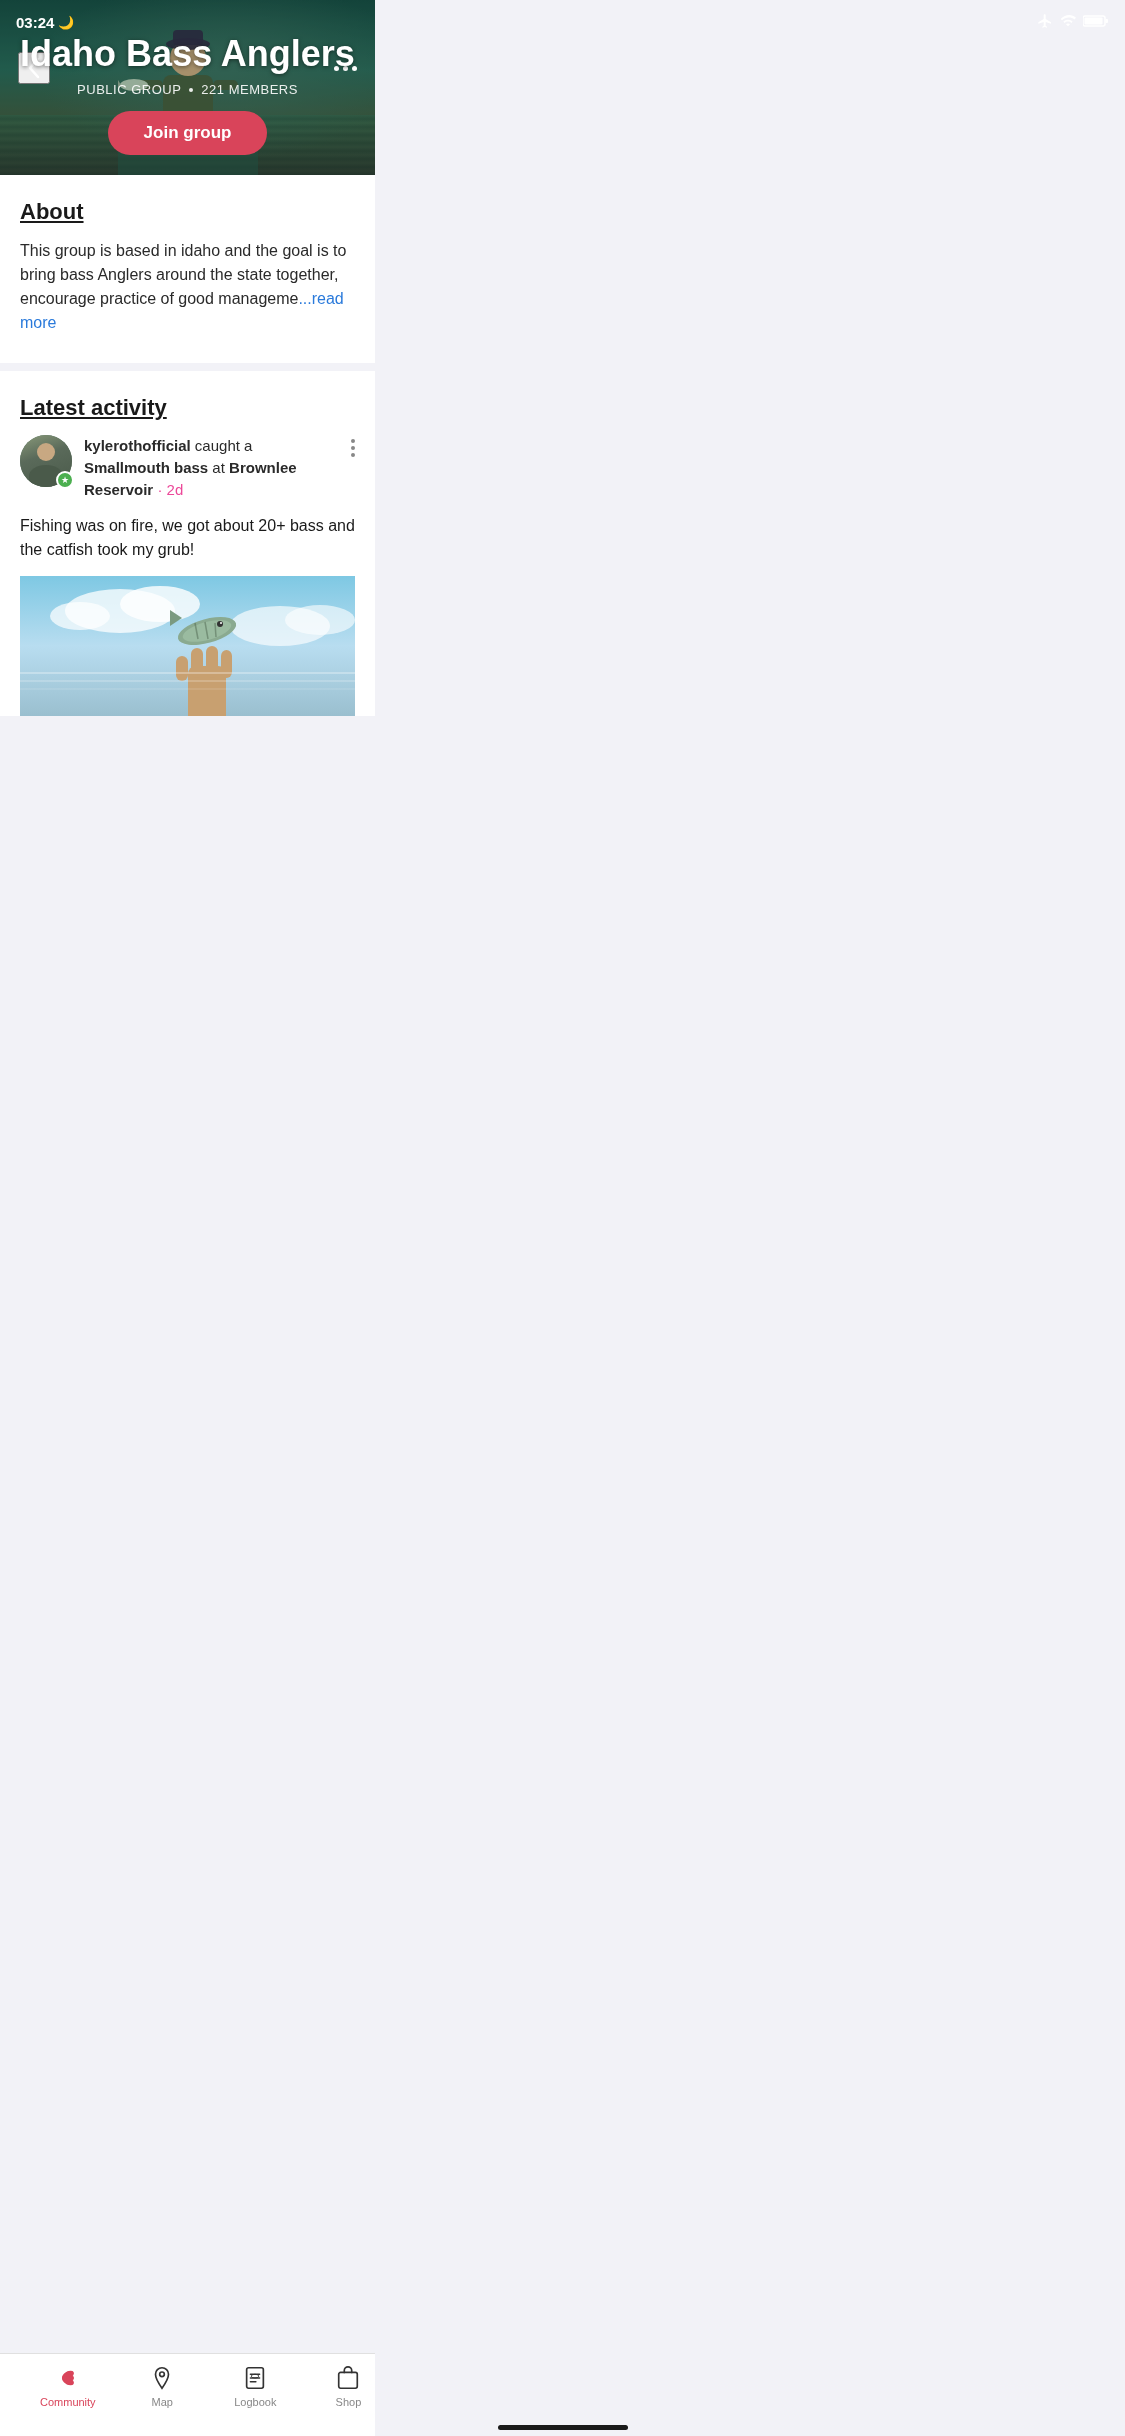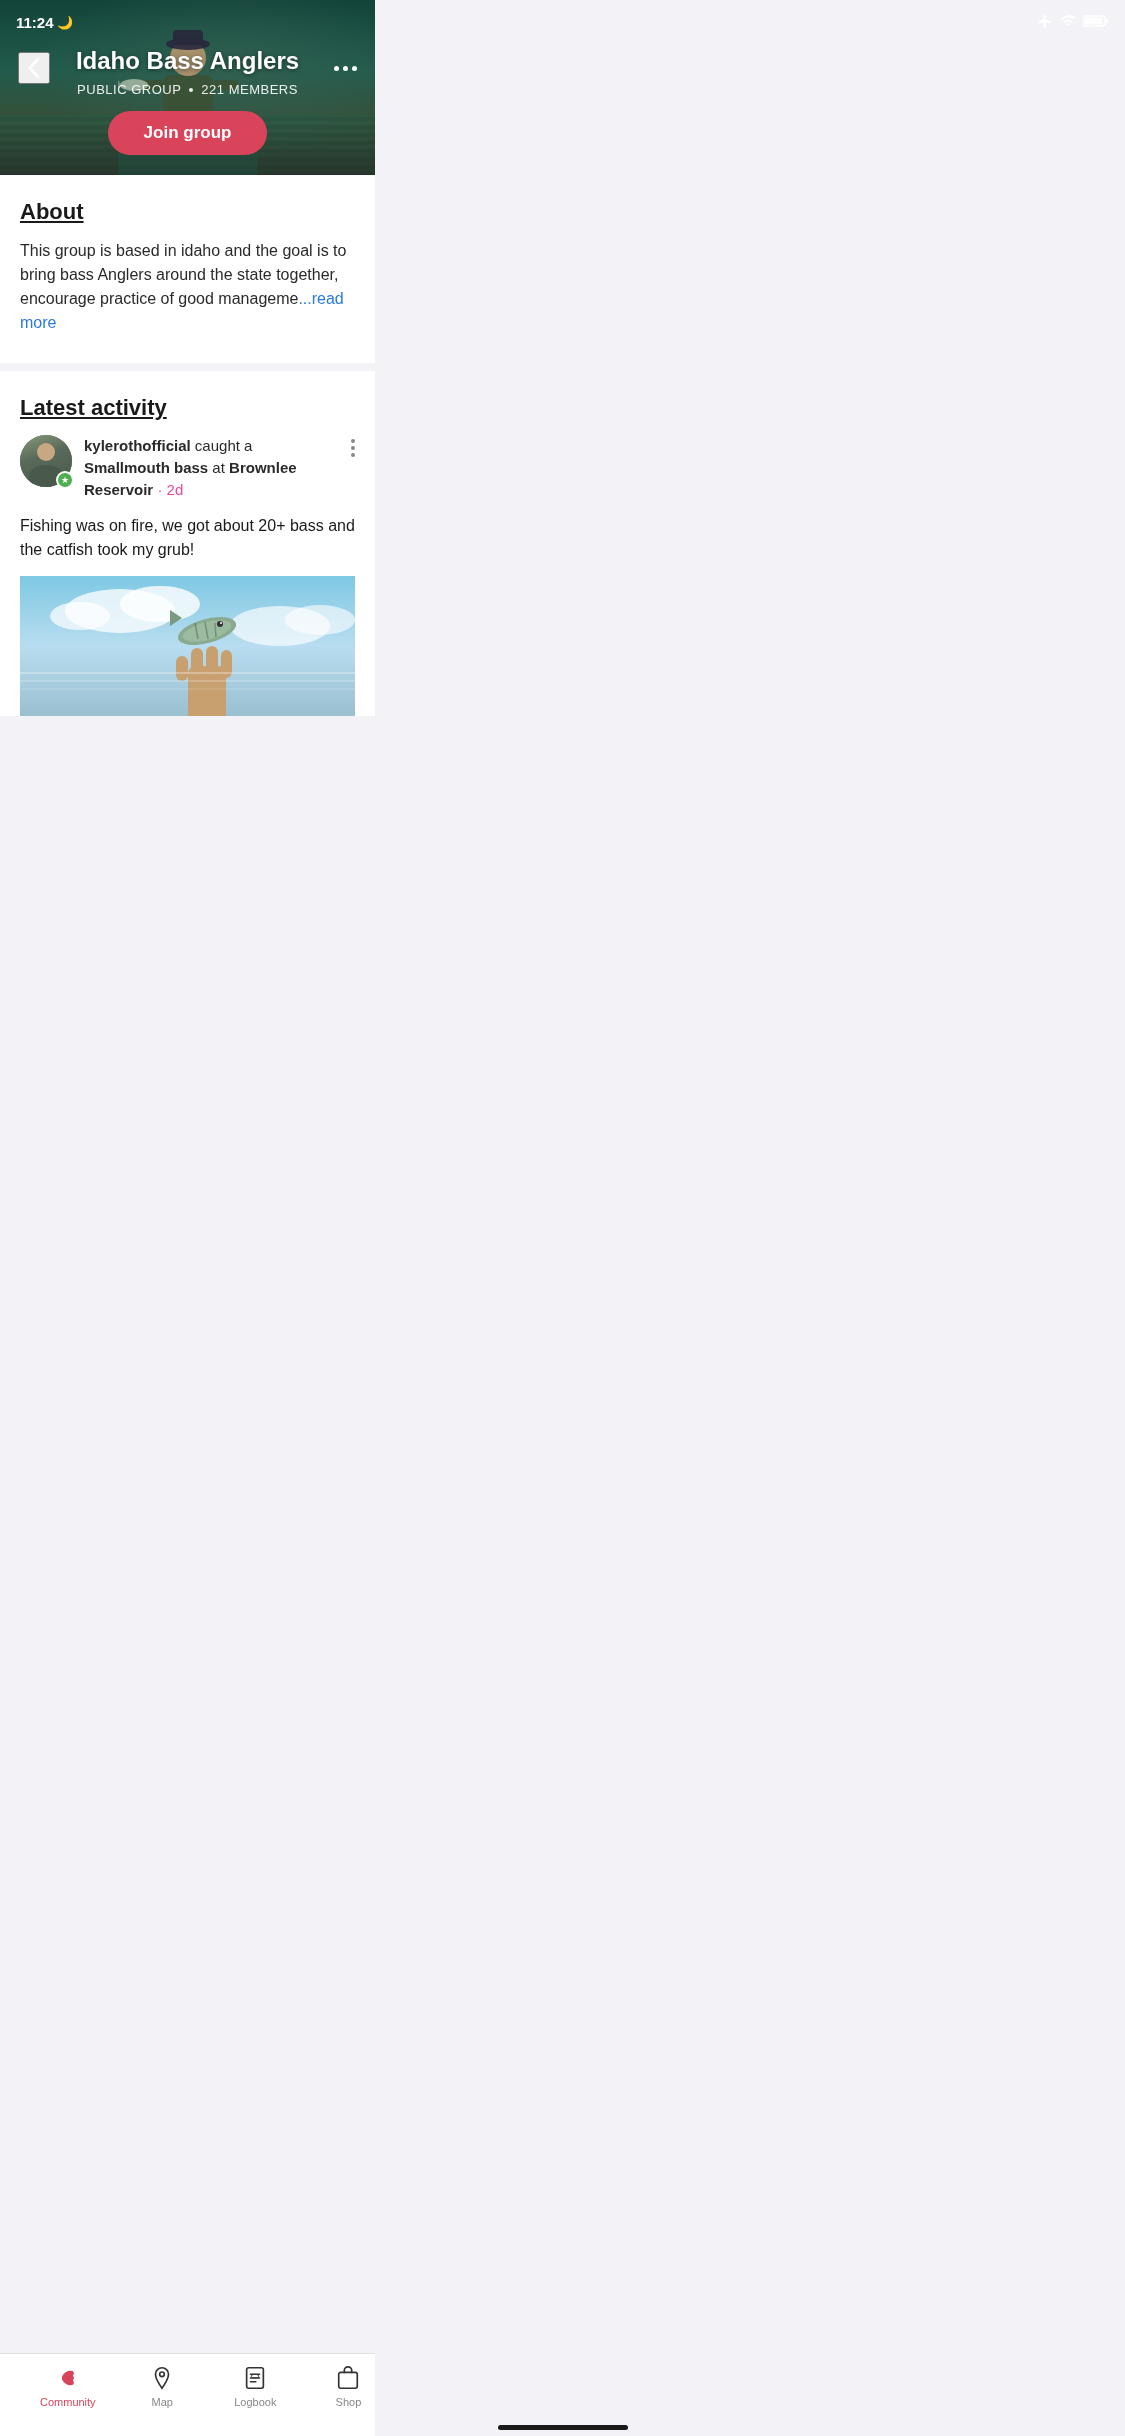--- a/index.html
+++ b/index.html
@@ -123,21 +123,21 @@
     .hero-content {
       position: absolute;
       bottom: 20px;
       left: 0; right: 0;
       text-align: center;
       color: white;
       z-index: 5;
     }
 
     .group-title {
-      font-size: 24px;
+      font-size: 36px;
       font-weight: 800;
       text-shadow: 0 1px 4px rgba(0,0,0,0.5);
       line-height: 1.1;
       margin-bottom: 8px;
     }
 
     .group-meta {
       font-size: 13px;
       font-weight: 500;
       letter-spacing: 0.5px;
@@ -403,21 +403,21 @@
       height: 5px;
       background: #1a1a1a;
       border-radius: 3px;
     }
   </style>
 </head>
 <body>
 
 <div class="status-bar">
   <div class="status-left">
-    <span>11:24</span>
+    <span>03:24</span>
     <span style="font-size:13px;">🌙</span>
   </div>
   <div class="status-right">
     <span>
       <svg width="16" height="16" viewBox="0 0 24 24" fill="white">
           <path d="M21 16v-2l-8-5V3.5c0-.83-.67-1.5-1.5-1.5S10 2.67 10 3.5V9l-8 5v2l8-2.5V19l-2 1.5V22l3.5-1 3.5 1v-1.5L13 19v-5.5l8 2.5z"></path>
         </svg>
     </span>
     <span>
       <svg width="18" height="16" viewBox="0 0 24 24" fill="white">

